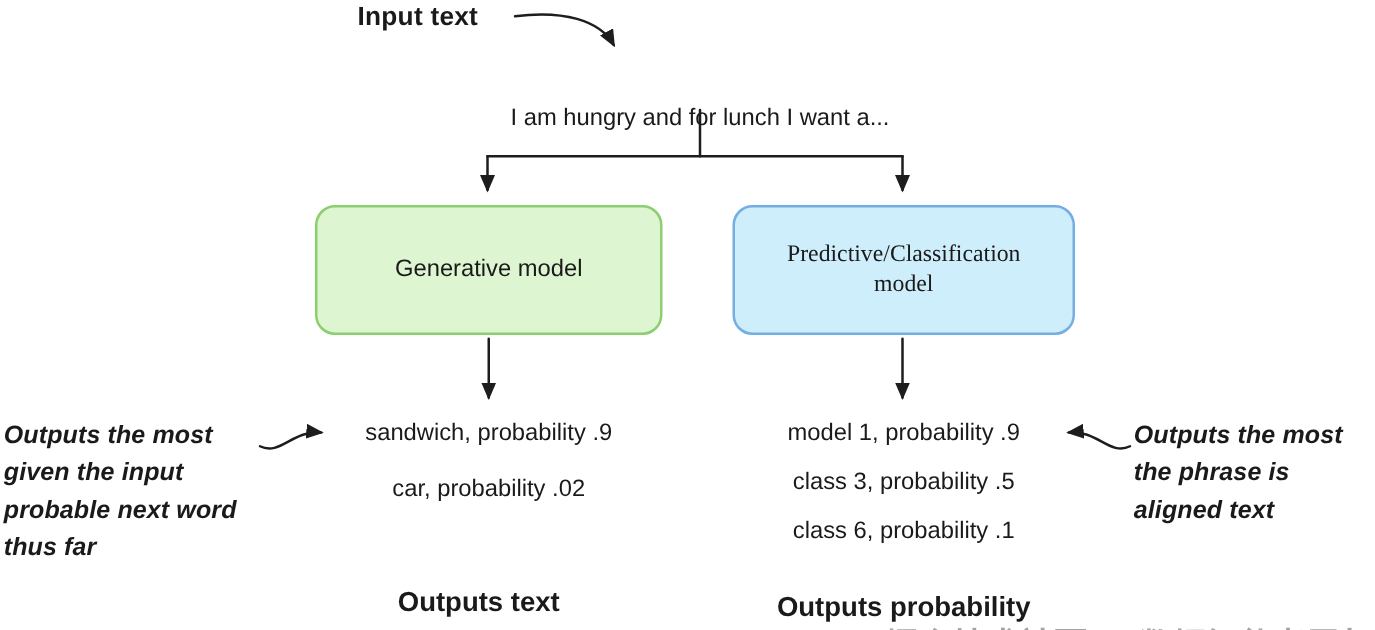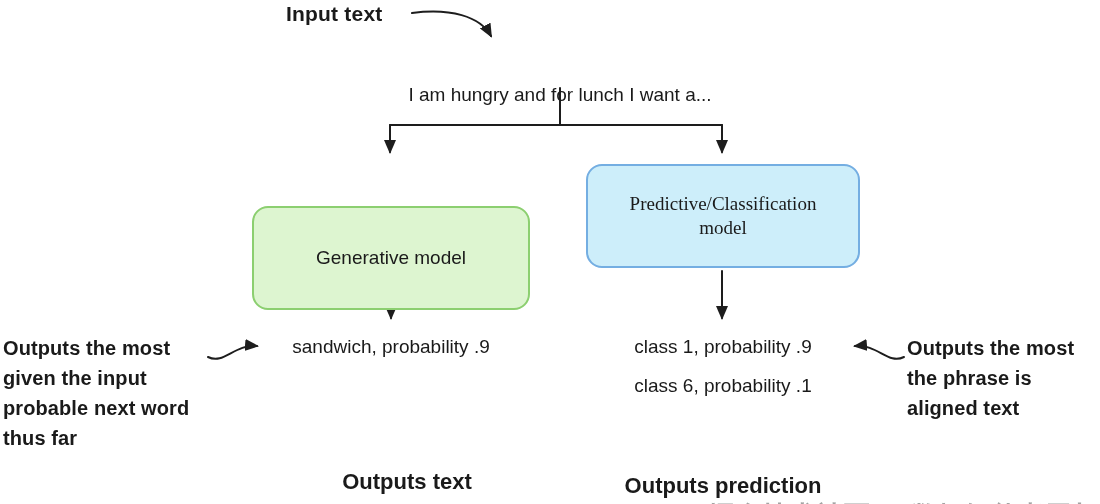--- a/index.html
+++ b/index.html
@@ -43,21 +43,20 @@
     justify-content: center;
     text-align: center;
     font-size: 19px;
     line-height: 24px;
     padding: 0 26px;
   }
   .model-box.generative {
     left: 252px; width: 278px;
     background: var(--green-fill, #ddf5d0);
     border-color: var(--green-border, #8ccf70);
-    margin-top: 42px;
   }
   .model-box.predictive {
     left: 586px; width: 274px;
     background: var(--blue-fill, #cdeefa);
     border-color: var(--blue-border, #74aee2);
     font-family: Liberation Serif, serif;
   }
   .outputs {
     top: 337px;
     display: flex;
@@ -68,29 +67,30 @@
     line-height: 20px;
   }
   .outputs.generative { left: 252px; width: 278px; gap: 25px; }
   .outputs.predictive { left: 584px; width: 278px; }
   .annotation {
     top: 333px;
     font-size: 20px;
     font-weight: bold;
     line-height: 30px;
     letter-spacing: 0.1px;
+    font-style: italic;
   }
   .annotation.left  { left: 3px; }
   .annotation.right { left: 907px; }
   .caption {
     font-size: 22px;
     font-weight: bold;
     text-align: center;
   }
-  .caption.generative { left: 268px; top: 469px; width: 278px; }
+  .caption.generative { left: 244px; top: 469px; width: 278px; }
   .caption.predictive { left: 586px; top: 473px; width: 274px; }
   .watermark {
     left: 708px; top: 454px;
     font-size: 27px;
     font-weight: bold;
     white-space: nowrap;
     color: var(--watermark-gray, #8d8d8d);
     opacity: 0.8;
     text-shadow: 2px 2px 0 #ffffff, -1px -1px 0 rgba(255,255,255,0.6);
     margin-top: 44px;
@@ -127,39 +127,41 @@
   <div class="abs model-box generative">
     <span>Generative model</span>
   </div>
 
   <div class="abs model-box predictive">
     <span>Predictive/Classification model</span>
   </div>
 
   <div class="abs outputs generative">
     <div>sandwich, probability .9</div>
+    <div>car, probability .02</div>
   </div>
 
   <div class="abs outputs predictive">
-    <div>class 1, probability .9</div>
+    <div>model 1, probability .9</div>
+    <div>class 3, probability .5</div>
     <div>class 6, probability .1</div>
   </div>
 
   <div class="abs annotation left">
     <div>Outputs the most</div>
     <div>given the input</div>
     <div>probable next word</div>
     <div>thus far</div>
   </div>
 
   <div class="abs annotation right">
     <div>Outputs the most</div>
     <div>the phrase is</div>
     <div>aligned text</div>
   </div>
 
   <div class="abs caption generative">Outputs text</div>
 
-  <div class="abs caption predictive">Outputs prediction</div>
+  <div class="abs caption predictive">Outputs probability</div>
 
   <div class="abs watermark">掘金技术社区 @ 数据智能老司机</div>
 
 </div>
 
 </body></html>

